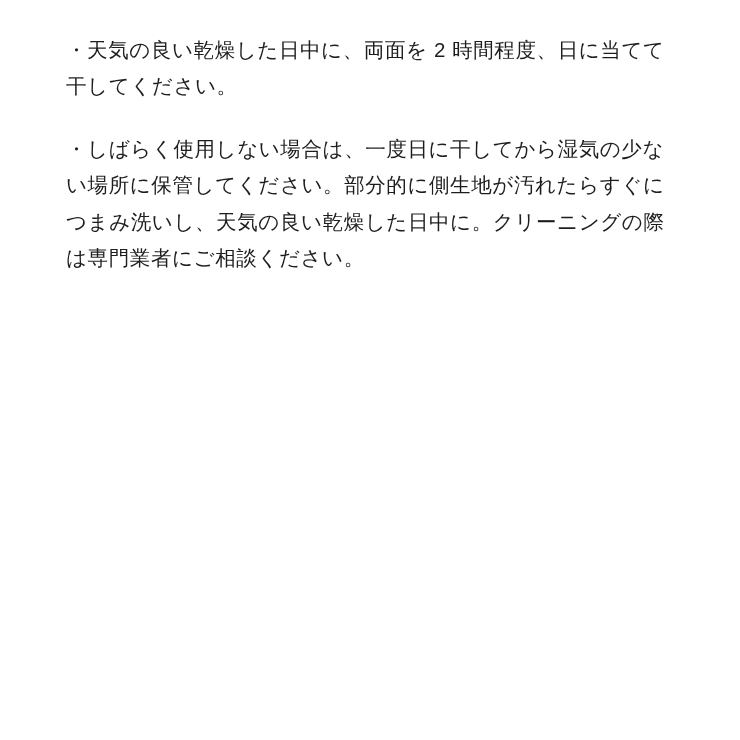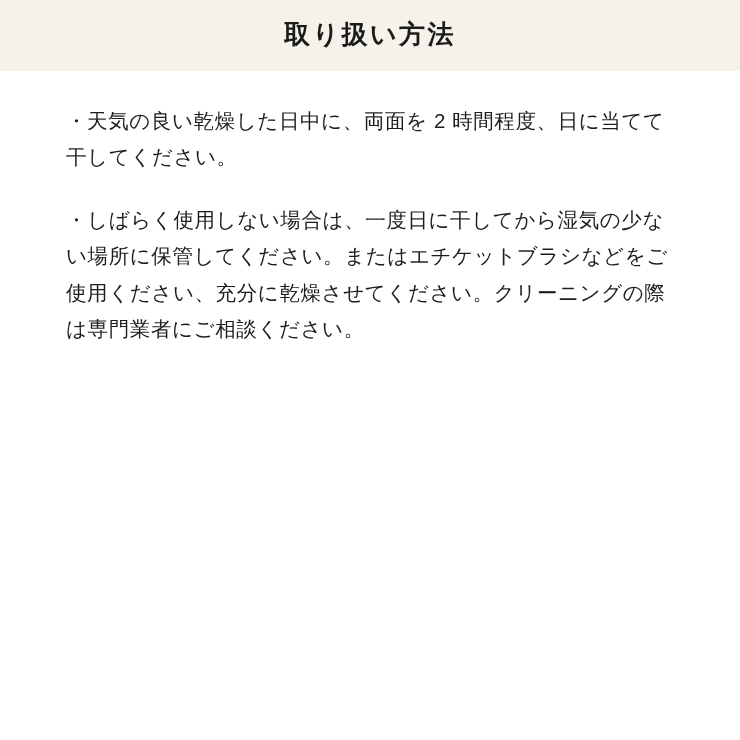--- a/index.html
+++ b/index.html
@@ -52,22 +52,19 @@
   }
   .para:last-child {
     margin-bottom: 0;
   }
 </style>
 </head>
 <body>
 
 <div class="page">
 
-  <div class="title-band">
-    <h1>取り扱い方法</h1>
-  </div>
 
   <div class="content">
     <p class="para">・天気の良い乾燥した日中に、両面を 2 時間程度、日に当てて干してください。</p>
-    <p class="para">・しばらく使用しない場合は、一度日に干してから湿気の少ない場所に保管してください。またはエチケットブラシなどをご使用ください、充分に乾燥させてください。クリーニングの際は専門業者にご相談ください。</p>
+    <p class="para">・しばらく使用しない場合は、一度日に干してから湿気の少ない場所に保管してください。部分的に側生地が汚れたらすぐにつまみ洗いし、天気の良い乾燥した日中に。クリーニングの際は専門業者にご相談ください。</p>
   </div>
 
 </div>
 
 </body></html>

